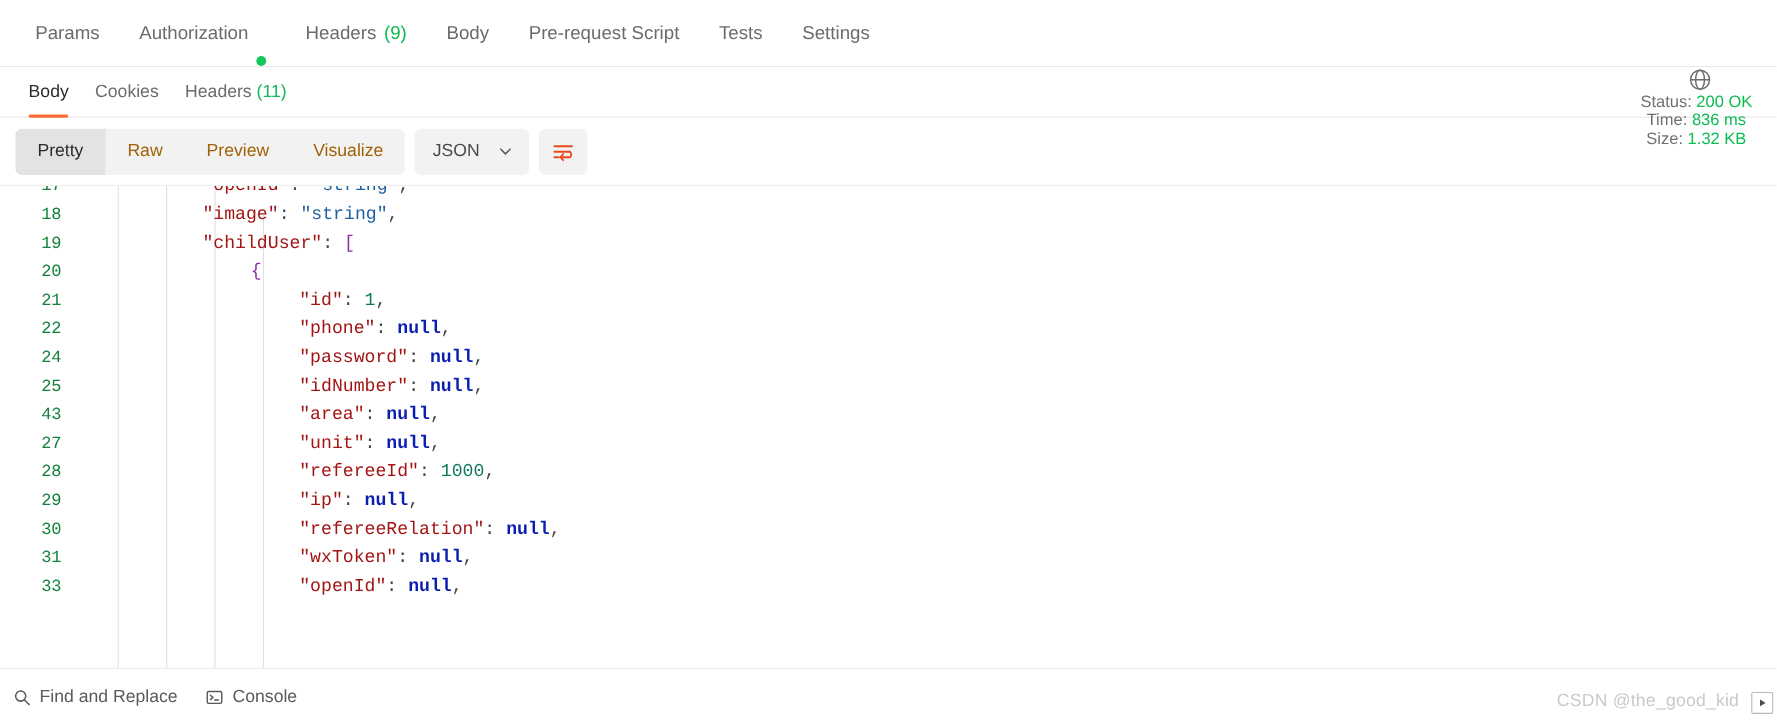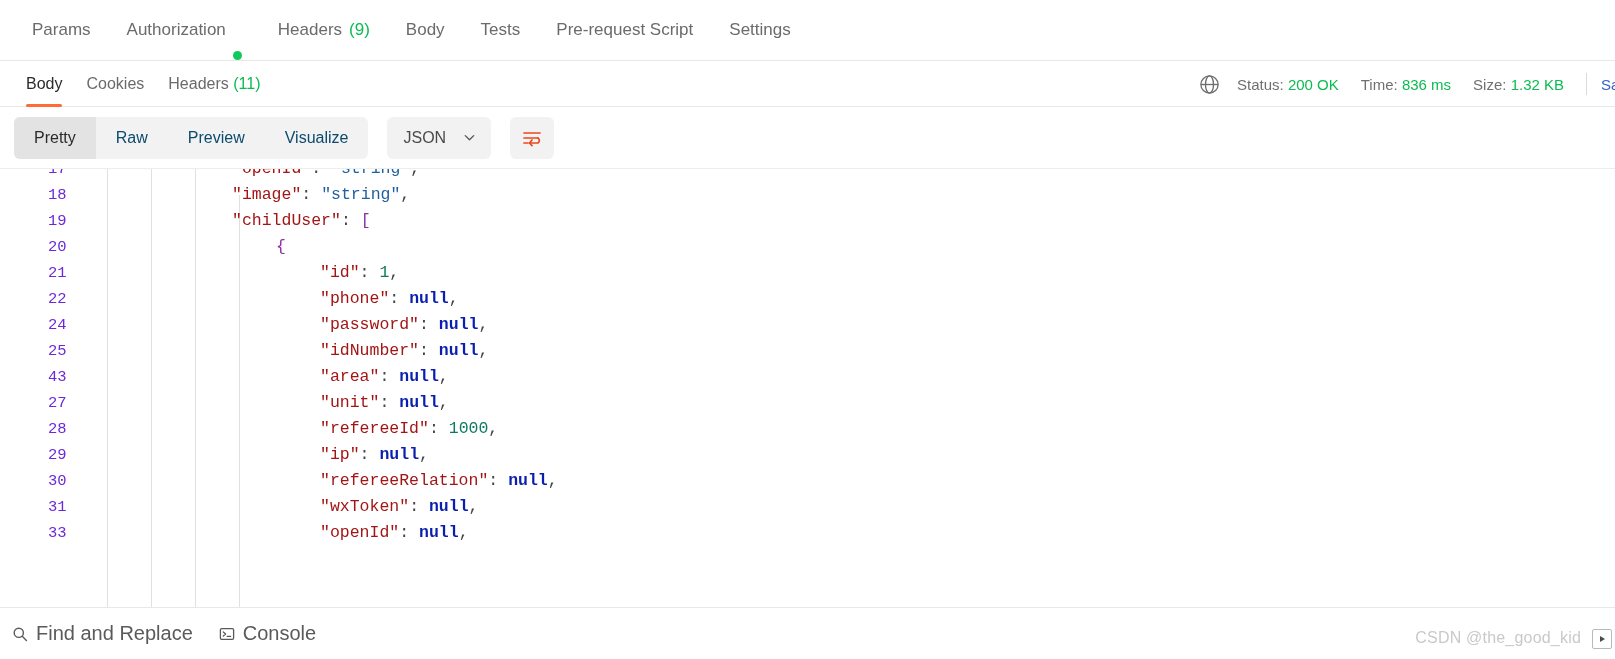--- a/index.html
+++ b/index.html
@@ -44,45 +44,45 @@
   }
   .resp-tab.active { color: #2b2b2b; font-weight: 400; }
   .resp-tab.active::after {
     content: ""; position: absolute; left: 12px; right: 12px; bottom: 0;
     height: 3px; background: #ff6c37; border-radius: 2px;
   }
   .resp-tab .cnt { color: #0cbb52; }
 
   .status-wrap {
     position: absolute; right: 0; top: 0; height: 46px;
-    display: flex; align-items: center; gap: 0px;
+    display: flex; align-items: center; gap: 0px; flex-direction: column;
   }
   .globe { margin-right: 16px; display:flex; align-items:center; }
   .stat-item {
     font-size: 15px; color: #707070; margin-right: 22px; white-space: nowrap;
   }
   .stat-item b { font-weight: 400; }
   .stat-val { color: #0cbb52; }
   .vdiv { width:1px; height:22px; background:#dcdcdc; margin-right:14px; }
   .save-resp {
     font-size: 15px; color: #3063c9; white-space: nowrap;
     overflow: hidden; width: 14px; cursor: pointer;
   }
 
   
   .toolbar {
-    display: flex; align-items: center; gap: 19px;
+    display: flex; align-items: center; gap: 9px;
     height: 61px; padding-left: 14px; background: #fff;
   }
   .seg {
     display: flex; align-items: center;
     background: #f2f2f2; border-radius: 6px; height: 42px; overflow: hidden;
   }
   .seg-btn {
-    font-size: 16px; color: #0c4a6e; padding: 0 20px;
+    font-size: 16px; color: #a16207; padding: 0 20px;
     height: 42px; line-height: 42px; cursor: pointer; white-space: nowrap;
   }
   .seg-btn.active { background: #e3e3e3; color: #2b2b2b; }
   .dd {
     display: flex; align-items: center; gap: 16px;
     background: #f2f2f2; border-radius: 6px; height: 42px;
     padding: 0 14px 0 16px; cursor: pointer;
   }
   .dd-label { font-size: 16px; color: #4a4a4a; }
   .icon-btn {
@@ -97,24 +97,23 @@
     top: 168px; bottom: 52px;
     background: #fff; overflow: hidden;
     border-top: 1px solid #ededed;
   }
   .code-scroll { position: absolute; left:0; top:-13px; right:0; }
   .code-row {
     display: flex; height: 26px; align-items: center;
     font-family: "Liberation Mono", monospace; font-size: 16.5px;
   }
   .ln {
-    width: 72px; text-align: left; padding-right: 16px;
-    color: #6d28d9; font-size: 15.5px; flex: none;
+    width: 72px; text-align: right; padding-right: 16px;
+    color: #15803d; font-size: 15.5px; flex: none;
     font-family: "Liberation Mono", monospace;
-    margin-left: 48px;
   }
   .code-cell { position: relative; flex: 1; height: 26px; white-space: pre; }
   .code-txt { position: absolute; left: 0; top: 0; line-height: 26px; }
 
   
   .guides { position:absolute; left:72px; top:0; bottom:0; right:0; pointer-events:none; }
   .guide { position: absolute; top: 0; bottom: 0; width: 1px; background: #e0e0e0; }
 
   
   .k   { color: #a31515; }
@@ -125,21 +124,21 @@
   .d   { color: #444444; }
 
   
   .footer {
     position: absolute; left: 0; right: 0; bottom: 0; height: 52px;
     border-top: 1px solid #e8e8e8; background: #fff;
     display: flex; align-items: center; padding-left: 12px; gap: 26px;
   }
   .foot-item {
     display: flex; align-items: center; gap: 8px;
-    font-size: 20px; color: #5a5a5a; cursor: pointer; white-space: nowrap;
+    font-size: 16px; color: #5a5a5a; cursor: pointer; white-space: nowrap;
   }
   .watermark {
     position: absolute; right: 34px; bottom: 12px;
     font-size: 16px; color: #c9c9c9; white-space: nowrap;
     letter-spacing: .2px;
   }
   .scroll-btn {
     position: absolute; right: 3px; bottom: 10px;
     width: 20px; height: 20px; border: 1px solid #b9b9b9;
     border-radius: 2px; background: #fff;
@@ -161,24 +160,24 @@
         <span class="dot-green"></span>
       </div>
       <div class="req-tab">
         <span>Headers</span>
         <span class="cnt">(9)</span>
       </div>
       <div class="req-tab">
         <span>Body</span>
       </div>
       <div class="req-tab">
+        <span>Pre-request Script</span>
+      </div>
+      <div class="req-tab">
         <span>Tests</span>
-      </div>
-      <div class="req-tab">
-        <span>Pre-request Script</span>
       </div>
       <div class="req-tab">
         <span>Settings</span>
       </div>
     </div>
 
   <div class="resp-row">
     <div id="resp-tabs" style="display:flex;align-items:center;">
         <div class="resp-tab active"><span>Body</span></div>
         <div class="resp-tab"><span>Cookies</span></div>

